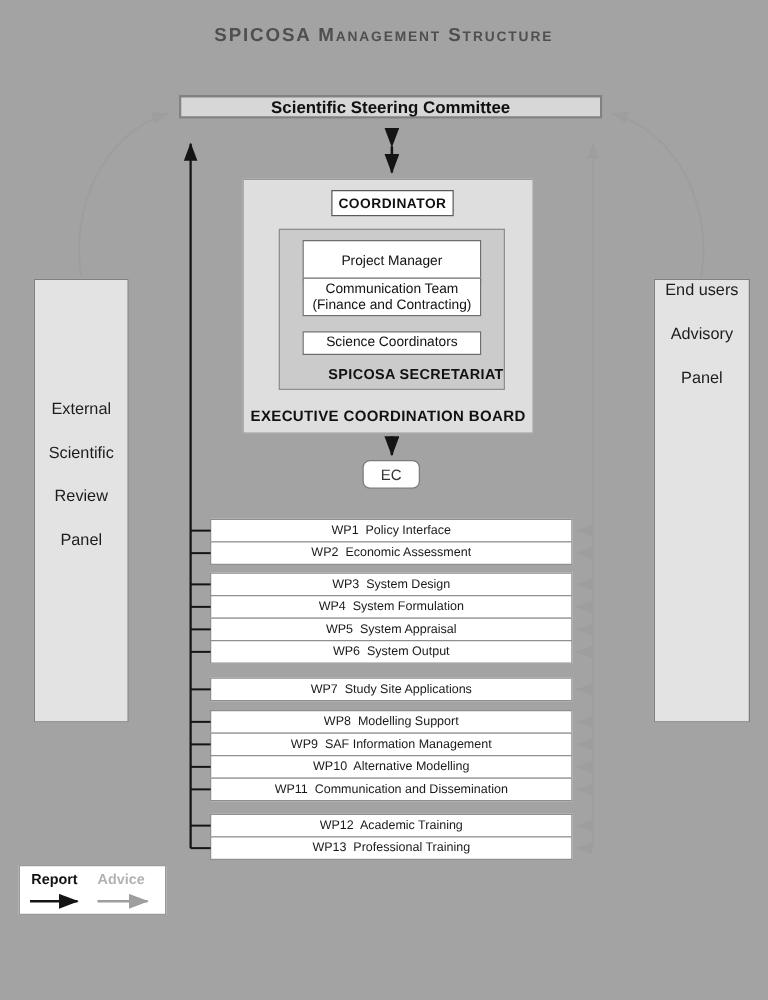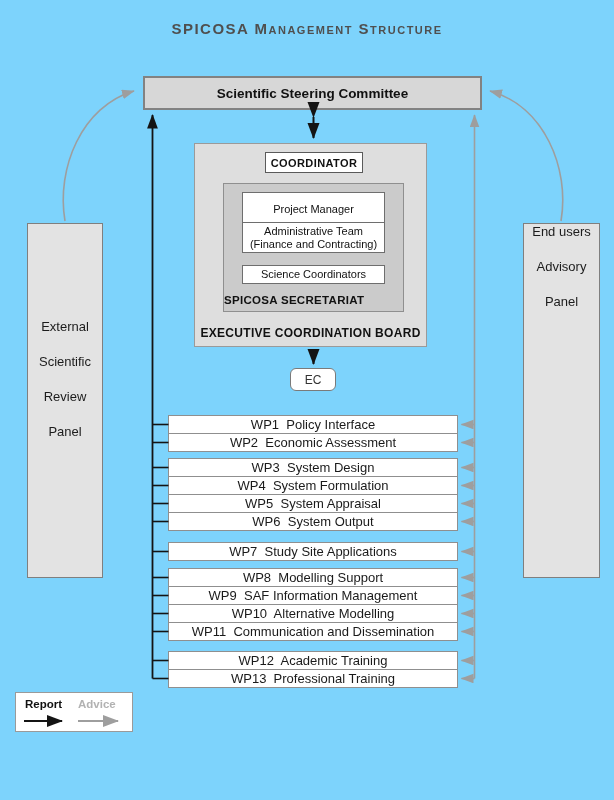--- a/index.html
+++ b/index.html
@@ -1,27 +1,27 @@
 <!DOCTYPE html>
 <html><head>
 <meta charset="utf-8">
 <style>
   html,body{margin:0;padding:0;background:#fff;}
   .canvas{
-    position:relative;width:614px;height:800px;background:#7dd3fc;
+    position:relative;width:614px;height:800px;background:#a3a3a3;
     font-family:"Liberation Sans",sans-serif;color:#111;overflow:hidden;
   }
   .canvas *{box-sizing:border-box;}
   .title{
     position:absolute;left:0;top:20px;width:100%;text-align:center;
     font-size:15px;font-weight:bold;font-variant:small-caps;
     letter-spacing:1.5px;color:#4f4f4f;
   }
   .ssc{
-    position:absolute;left:143px;top:76px;width:339px;height:34px;
+    position:absolute;left:143px;top:76px;width:339px;height:19px;
     background:#d7d7d7;border:2px solid #828282;
     display:flex;align-items:center;justify-content:center;
     font-size:13.5px;font-weight:bold;
   }
   .ecb{
     position:absolute;left:194px;top:143px;width:233px;height:204px;
     background:#dedede;border:1px solid #9a9a9a;padding-left:37px;
   }
   .ecb-label{
     position:absolute;bottom:6px;left:0;width:100%;text-align:center;
@@ -31,21 +31,21 @@
     position:absolute;left:70px;top:8px;width:98px;height:21px;
     background:#fff;border:1px solid #5a5a5a;
     display:flex;align-items:center;justify-content:center;
     font-size:11px;font-weight:bold;letter-spacing:.4px;
   }
   .secretariat{
     position:absolute;left:28px;top:39px;width:181px;height:129px;
     background:#cbcbcb;border:1px solid #8f8f8f;
   }
   .secretariat-label{
-    position:absolute;bottom:5px;left:0;width:100%;text-align:left;
+    position:absolute;bottom:5px;left:0;width:100%;text-align:right;
     font-size:11.5px;font-weight:bold;letter-spacing:.3px;
   }
   .member{
     position:absolute;left:18px;width:143px;background:#fff;border:1px solid #6e6e6e;
     display:flex;flex-direction:column;align-items:center;justify-content:center;
     font-size:11px;line-height:13px;text-align:center;
   }
   .member.m0{top:8px;height:34px;}
   .member.m1{top:38px;height:31px;}
   .member.m2{top:81px;height:19px;}
@@ -63,21 +63,21 @@
   .panel p{margin:0 0 20px 0;line-height:15px;}
   .wp-col{position:absolute;left:168px;top:415px;width:290px;}
   .wp-group{width:100%;}
   .wp-group.g2{margin-top:6px;}
   .wp-group.g3{margin-top:11px;}
   .wp-group.g4{margin-top:7px;}
   .wp-group.g5{margin-top:10px;}
   .wp-row{
     width:100%;height:19px;background:#fff;border:1px solid #8f8f8f;
     display:flex;align-items:center;justify-content:center;
-    font-size:13px;white-space:pre;color:#1a1a1a;
+    font-size:10px;white-space:pre;color:#1a1a1a;
   }
   .wp-group .wp-row + .wp-row{margin-top:-1px;}
   .legend{
     position:absolute;left:15px;top:692px;width:118px;height:40px;
     background:#fff;border:1px solid #9a9a9a;
   }
   .legend-report{position:absolute;left:9px;top:5px;font-size:11.5px;font-weight:bold;color:#111;}
   .legend-advice{position:absolute;left:62px;top:5px;font-size:11.5px;font-weight:bold;color:#b2b2b2;}
   .overlay{position:absolute;left:0;top:0;pointer-events:none;}
 </style>
@@ -94,21 +94,21 @@
 
   <div class="ecb">
     <div class="coordinator">
       <span>COORDINATOR</span>
     </div>
     <div class="secretariat">
       <div class="member m0">
         <span>Project Manager</span>
       </div>
       <div class="member m1">
-        <span>Administrative Team</span>
+        <span>Communication Team</span>
         <span>(Finance and Contracting)</span>
       </div>
       <div class="member m2">
         <span>Science Coordinators</span>
       </div>
       <div class="secretariat-label">SPICOSA SECRETARIAT</div>
     </div>
     <div class="ecb-label">EXECUTIVE COORDINATION BOARD</div>
   </div>
 

